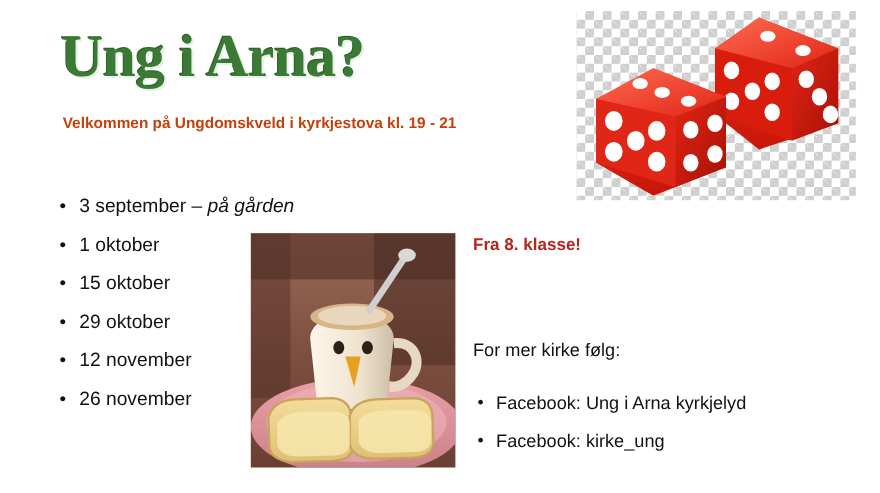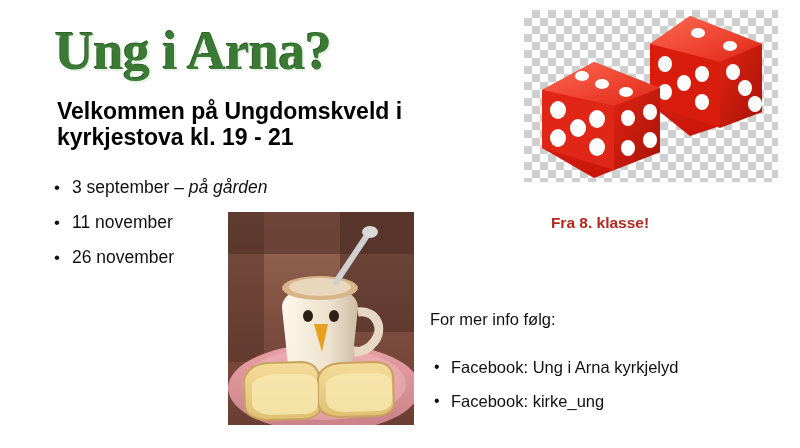--- a/index.html
+++ b/index.html
@@ -39,24 +39,24 @@
       -1px -1px 0 #2e6029;
     white-space: nowrap;
   }
 
   
   .subtitle {
     position: absolute;
     left: 57px;
     top: 98px;
     width: 360px;
-    font-size: 23px;
+    font-size: 14px;
     line-height: 26px;
     font-weight: bold;
-    color: #000000;
+    color: #c2410c;
   }
 
   
   .dates {
     position: absolute;
     left: 52px;
     top: 170px;
     width: 250px;
     list-style: none;
     margin: 0;
@@ -85,21 +85,20 @@
   
   .red-block {
     position: absolute;
     left: 430px;
     top: 207px;
     width: 340px;
     color: #b3281e;
     font-size: 15.5px;
     font-weight: bold;
     line-height: 31px;
-    text-align: center;
   }
 
   
   .info-head {
     position: absolute;
     left: 430px;
     top: 310px;
     font-size: 16.5px;
     color: #111111;
   }
@@ -162,29 +161,32 @@
 <body>
 
 <div class="slide">
 
   <div class="title">Ung i Arna?</div>
 
   <div class="subtitle">Velkommen på Ungdomskveld i kyrkjestova kl. 19 - 21</div>
 
   <ul class="dates">
     <li><span>3 september <em>– på gården</em></span></li>
-    <li><span>11 november</span></li>
+    <li><span>1 oktober</span></li>
+    <li><span>15 oktober</span></li>
+    <li><span>29 oktober</span></li>
+    <li><span>12 november</span></li>
     <li><span>26 november</span></li>
   </ul>
 
   <div class="red-block">
     <div>Fra 8. klasse!</div>
   </div>
 
-  <div class="info-head">For mer info følg:</div>
+  <div class="info-head">For mer kirke følg:</div>
   <ul class="info-list">
     <li><span>Facebook:  Ung i Arna kyrkjelyd</span></li>
     <li><span>Facebook:  kirke_ung</span></li>
   </ul>
 
   <div class="dice-wrap">
     <svg width="254" height="172" viewBox="0 0 254 172">
       <defs>
         <linearGradient id="redFace" x1="0" y1="0" x2="0" y2="1">
           <stop offset="0%" stop-color="#f03a2a"></stop>

